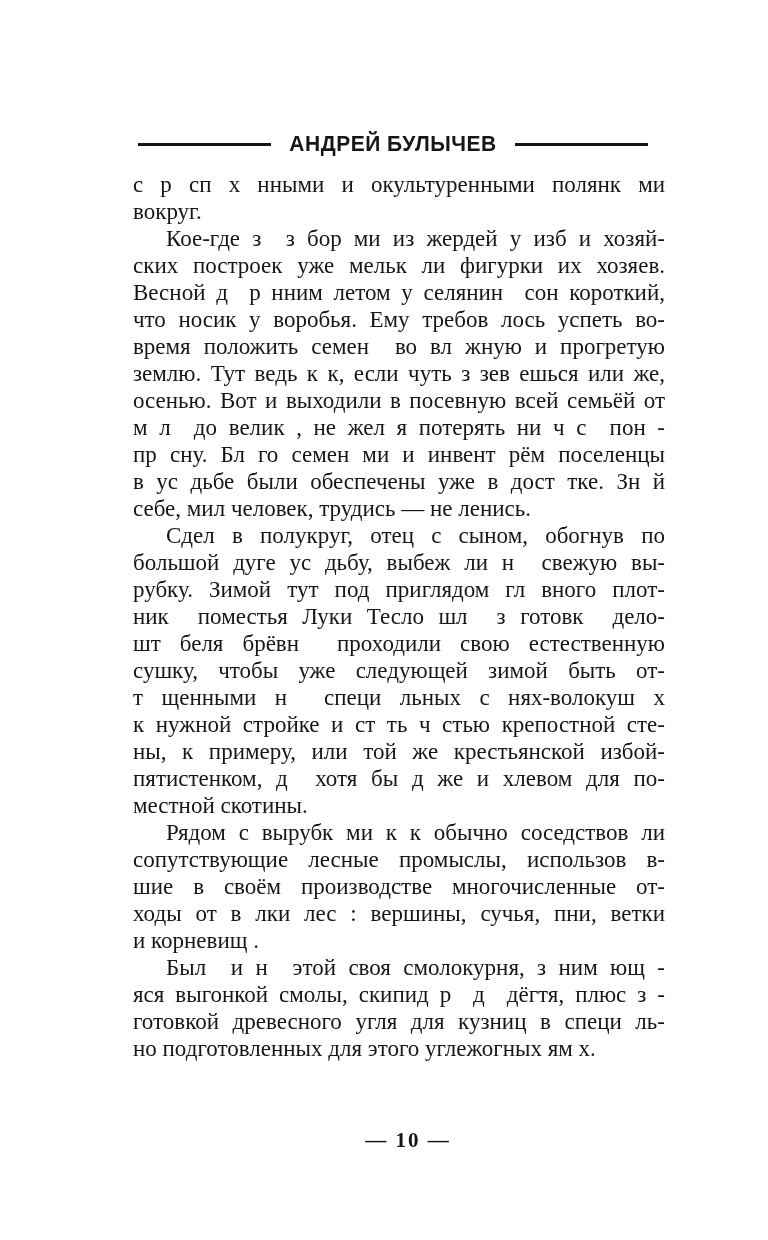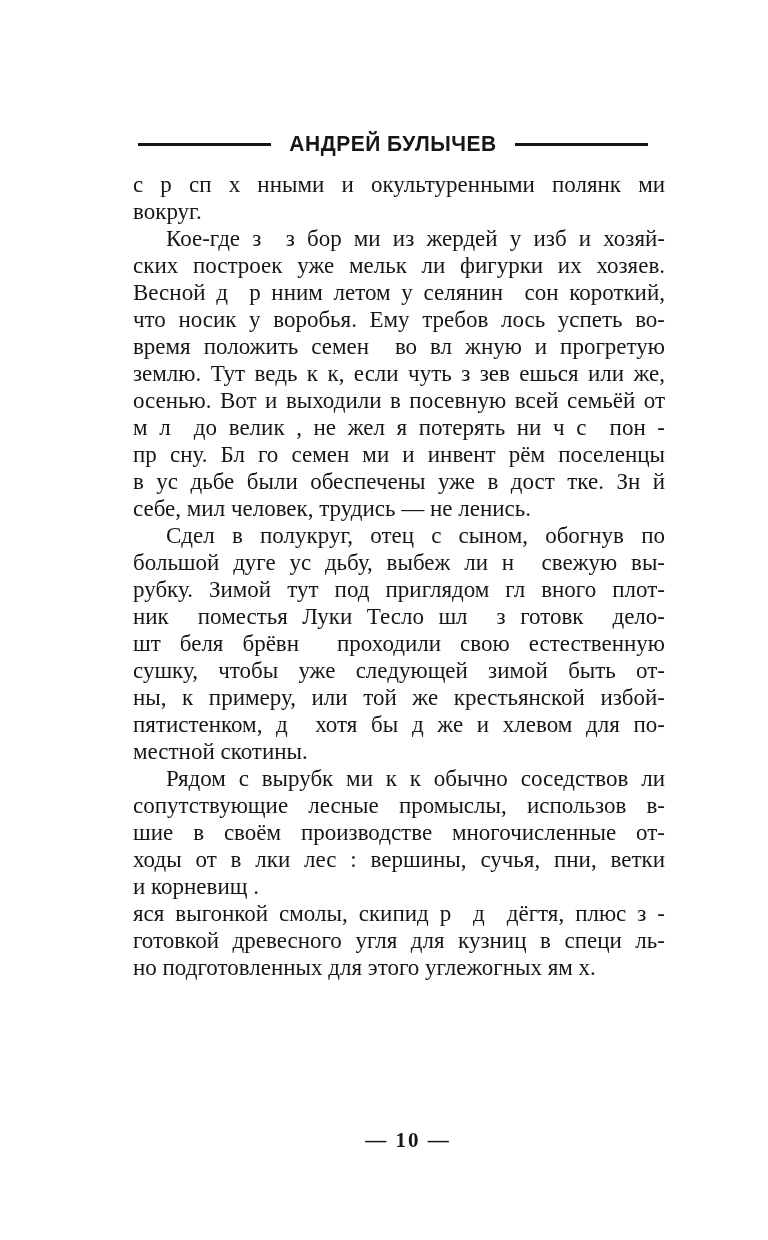--- a/index.html
+++ b/index.html
@@ -107,32 +107,35 @@
         <div class="line">в ус дьбе были обеспечены уже в дост тке. Зн й</div>
         <div class="line last">себе, мил человек, трудись — не ленись.</div>
       </div>
       <div class="paragraph">
         <div class="line indent">Сдел в полукруг, отец с сыном, обогнув по</div>
         <div class="line">большой дуге ус дьбу, выбеж ли н&nbsp; свежую вы-</div>
         <div class="line">рубку. Зимой тут под приглядом гл вного плот-</div>
         <div class="line">ник&nbsp; поместья Луки Тесло шл&nbsp; з готовк&nbsp; дело-</div>
         <div class="line">шт беля брёвн&nbsp; проходили свою естественную</div>
         <div class="line">сушку, чтобы уже следующей зимой быть от-</div>
+        <div class="line">т щенными н&nbsp; специ льных с нях-волокуш х</div>
+        <div class="line">к нужной стройке и ст ть ч стью крепостной сте-</div>
         <div class="line">ны, к примеру, или той же крестьянской избой-</div>
         <div class="line">пятистенком, д&nbsp; хотя бы д же и хлевом для по-</div>
         <div class="line last">местной скотины.</div>
       </div>
       <div class="paragraph">
         <div class="line indent">Рядом с вырубк ми к к обычно соседствов ли</div>
         <div class="line">сопутствующие лесные промыслы, использов в-</div>
         <div class="line">шие в своём производстве многочисленные от-</div>
         <div class="line">ходы от в лки лес : вершины, сучья, пни, ветки</div>
         <div class="line last">и корневищ .</div>
       </div>
       <div class="paragraph">
+        <div class="line indent">Был&nbsp; и н&nbsp; этой своя смолокурня, з ним ющ -</div>
         <div class="line">яся выгонкой смолы, скипид р&nbsp; д&nbsp; дёгтя, плюс з -</div>
         <div class="line">готовкой древесного угля для кузниц в специ ль-</div>
         <div class="line last">но подготовленных для этого углежогных ям х.</div>
       </div>
     </div>
 
   <div class="footer">
     <span class="page-number">— 10 —</span>
   </div>
 

